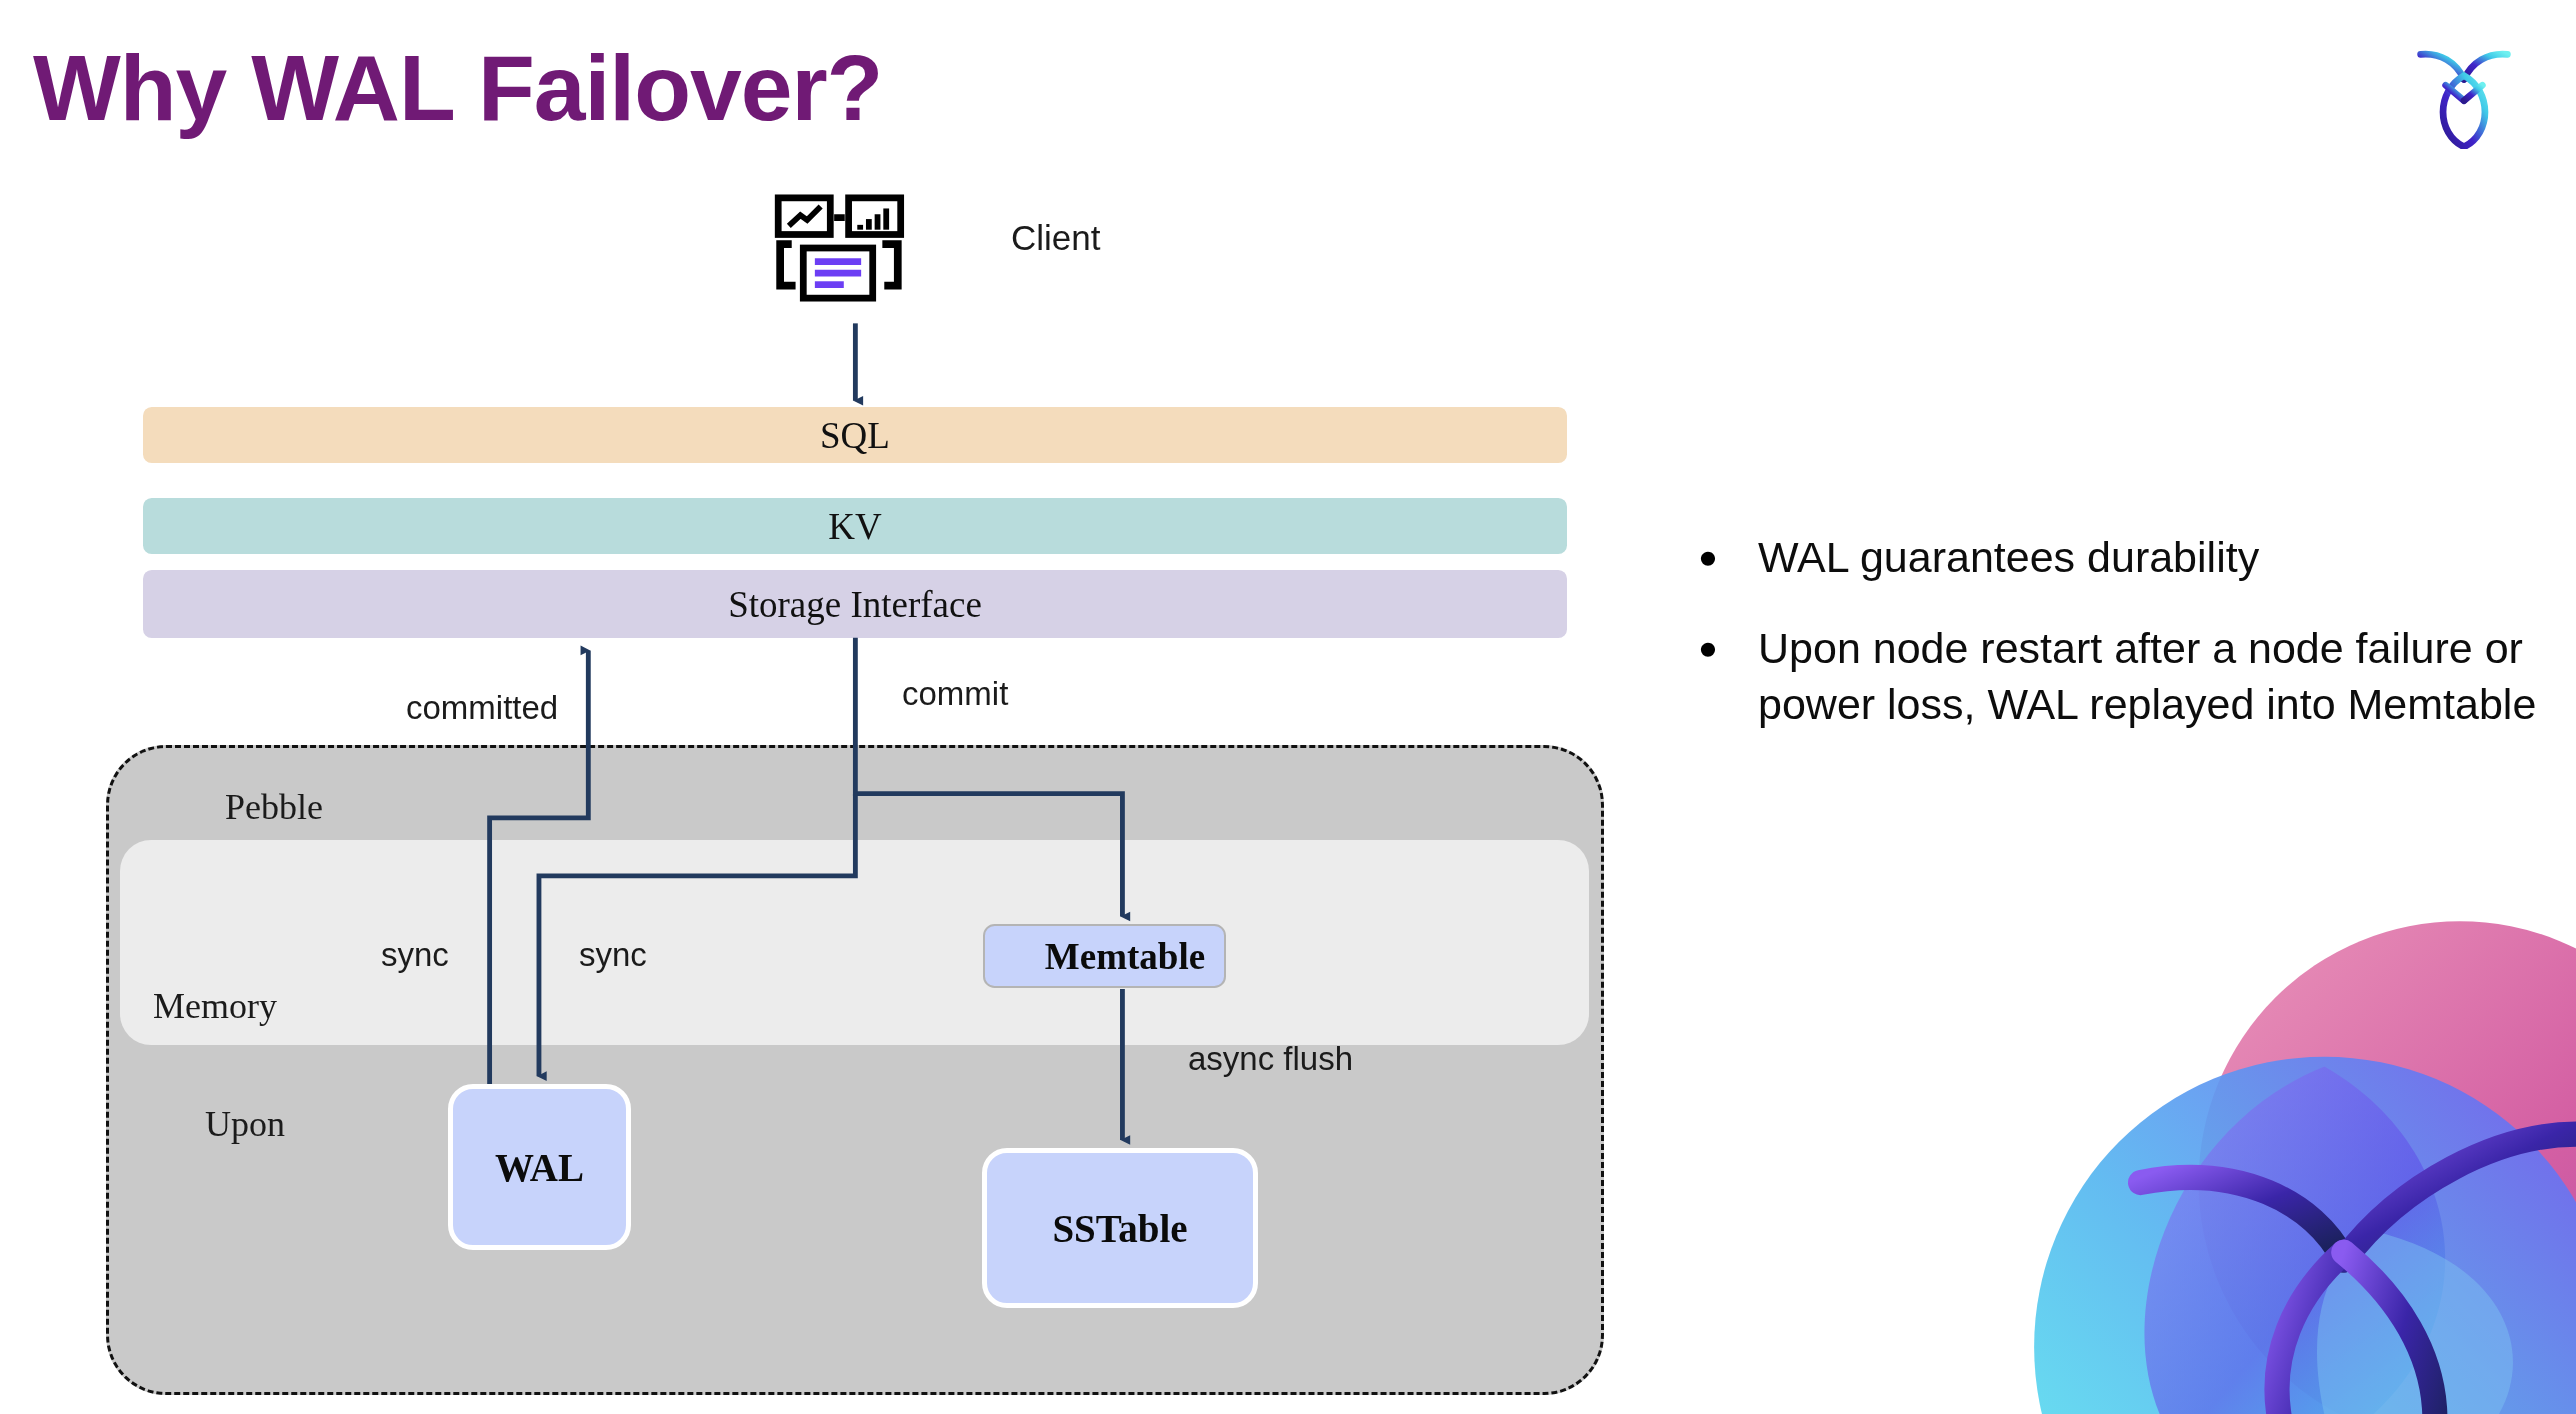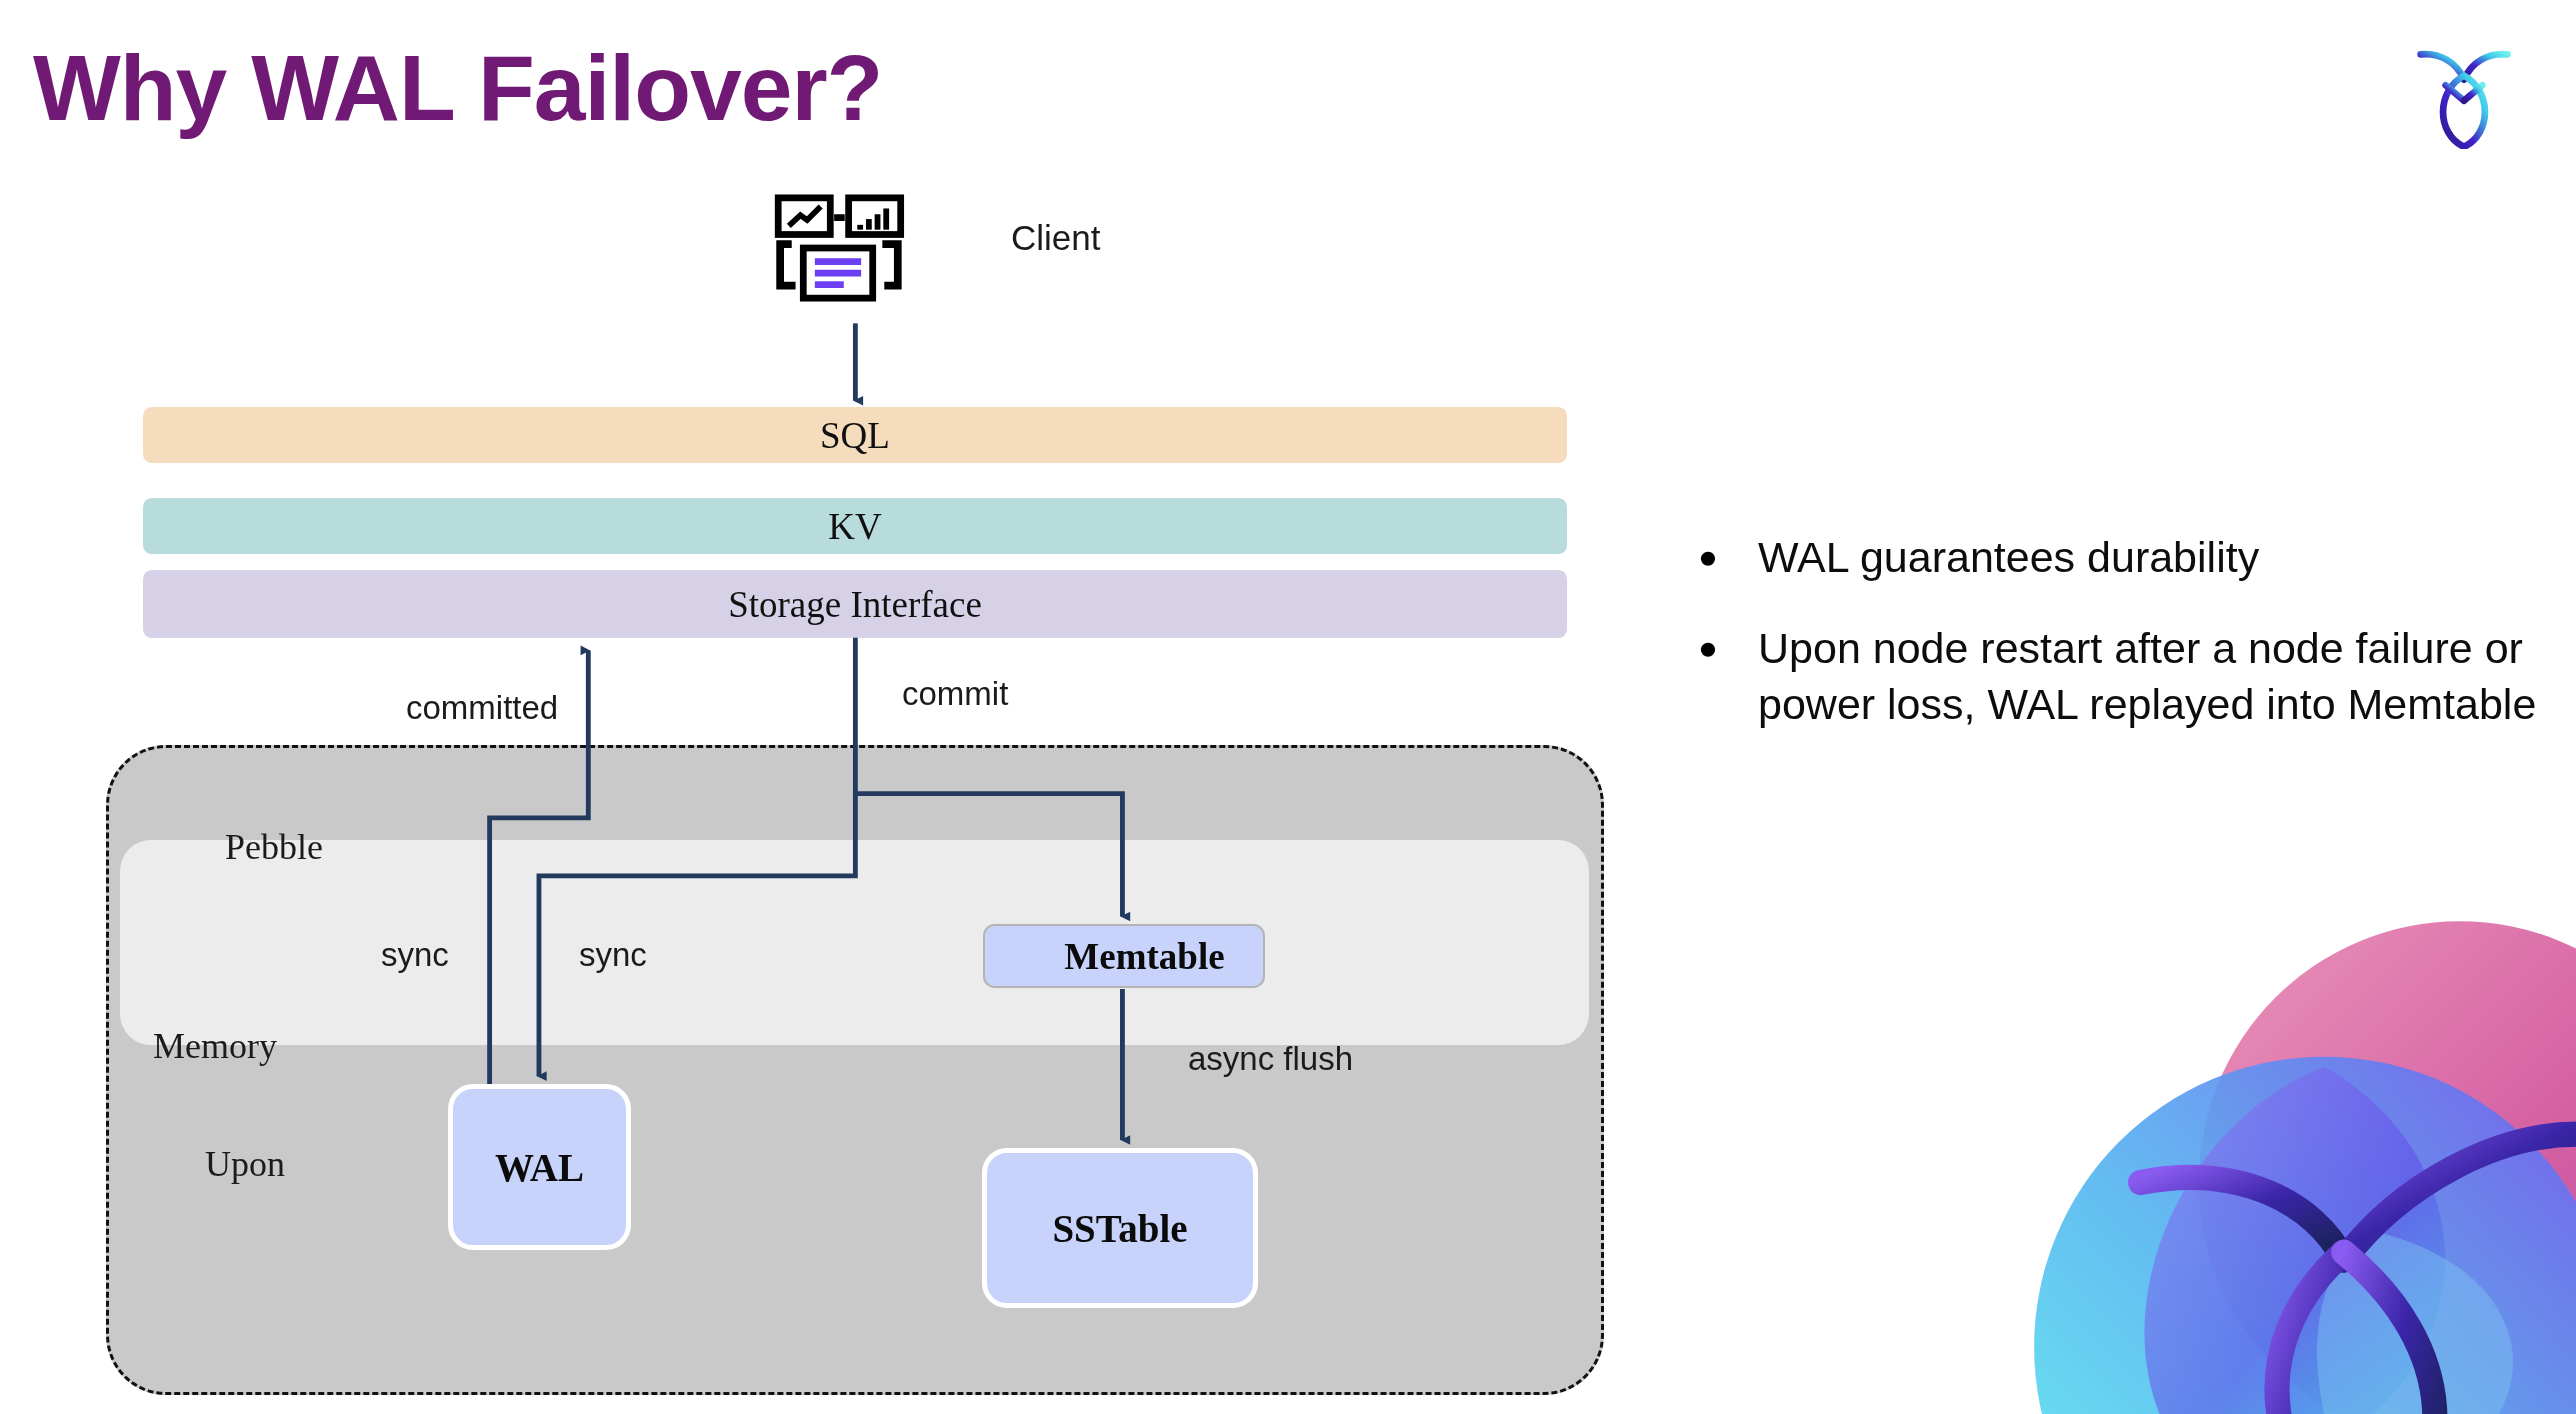--- a/index.html
+++ b/index.html
@@ -124,21 +124,20 @@
     height: 205px;
     background: #ececec;
     border-radius: 31px;
   }
   .zone-label {
     position: absolute;
     font-family: "Liberation Serif", serif;
     font-size: 36px;
     color: #1b1b1b;
     white-space: nowrap;
-    margin-top: 40px;
   }
   #label-pebble { left: 225px; top: 786px; }
   #label-memory { left: 153px; top: 985px; }
   #label-disk   { left: 205px; top: 1103px; }
 
   
   .edge-label {
     position: absolute;
     font-family: "Liberation Sans", sans-serif;
     font-size: 33px;
@@ -168,21 +167,21 @@
     top: 1084px;
     width: 183px;
     height: 166px;
     border-radius: 25px;
     border: 5.8px solid #ffffff;
     font-size: 39px;
   }
   #node-memtable {
     left: 983px;
     top: 924px;
-    width: 282px;
+    width: 243px;
     height: 64px;
     border-radius: 11.6px;
     border: 2.9px solid #b4b4b4;
     font-size: 37px;
     padding-left: 41px;
   }
   #node-sstable {
     left: 982px;
     top: 1148px;
     width: 276px;

